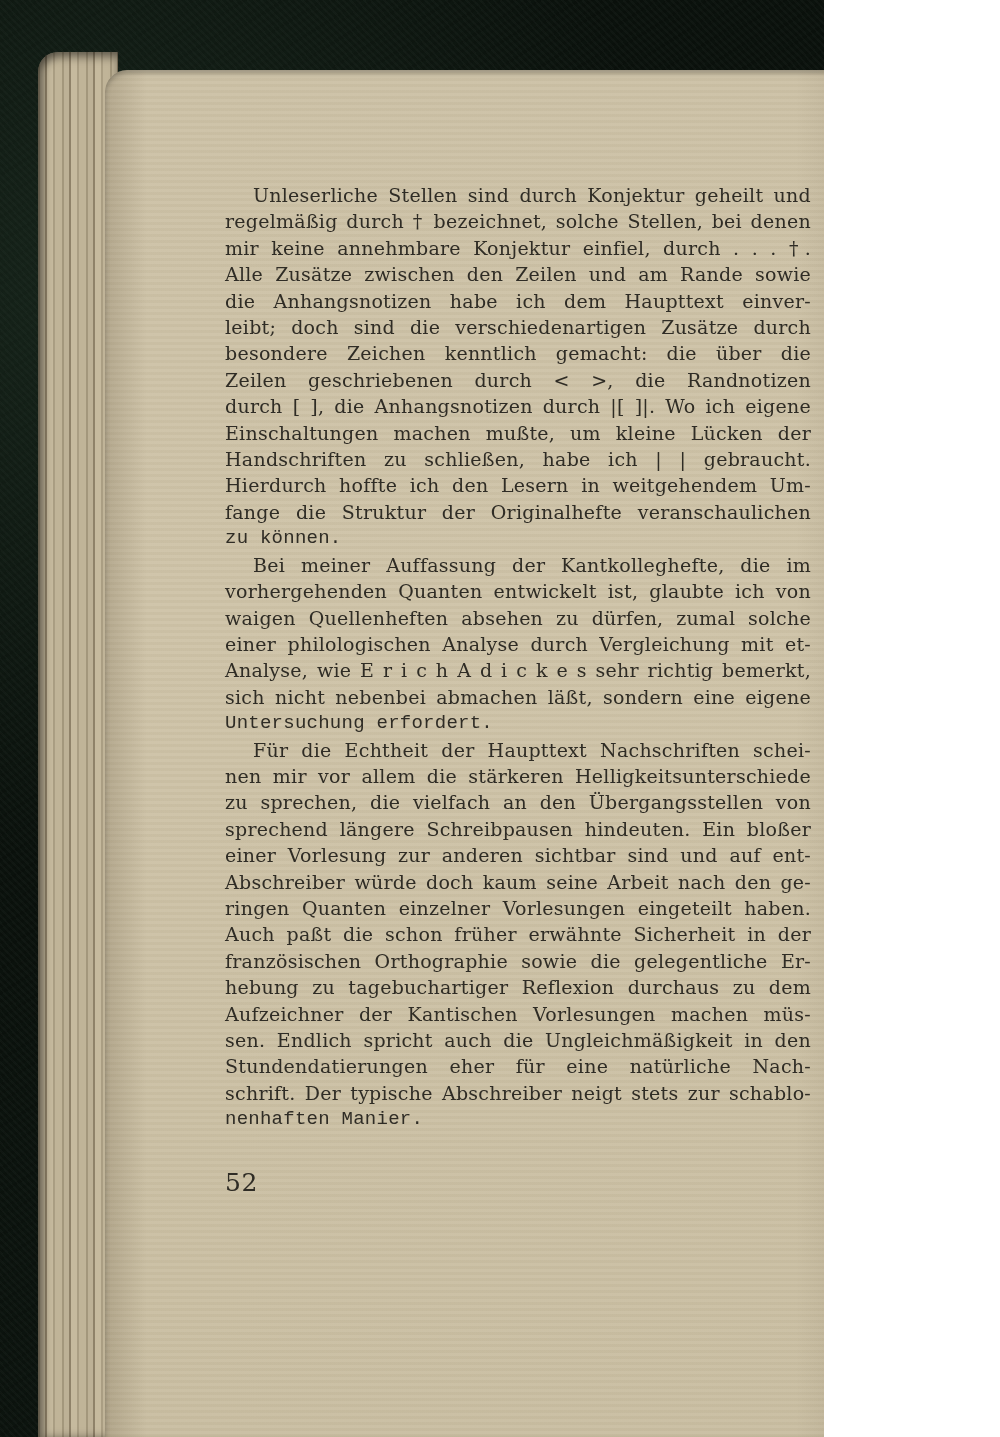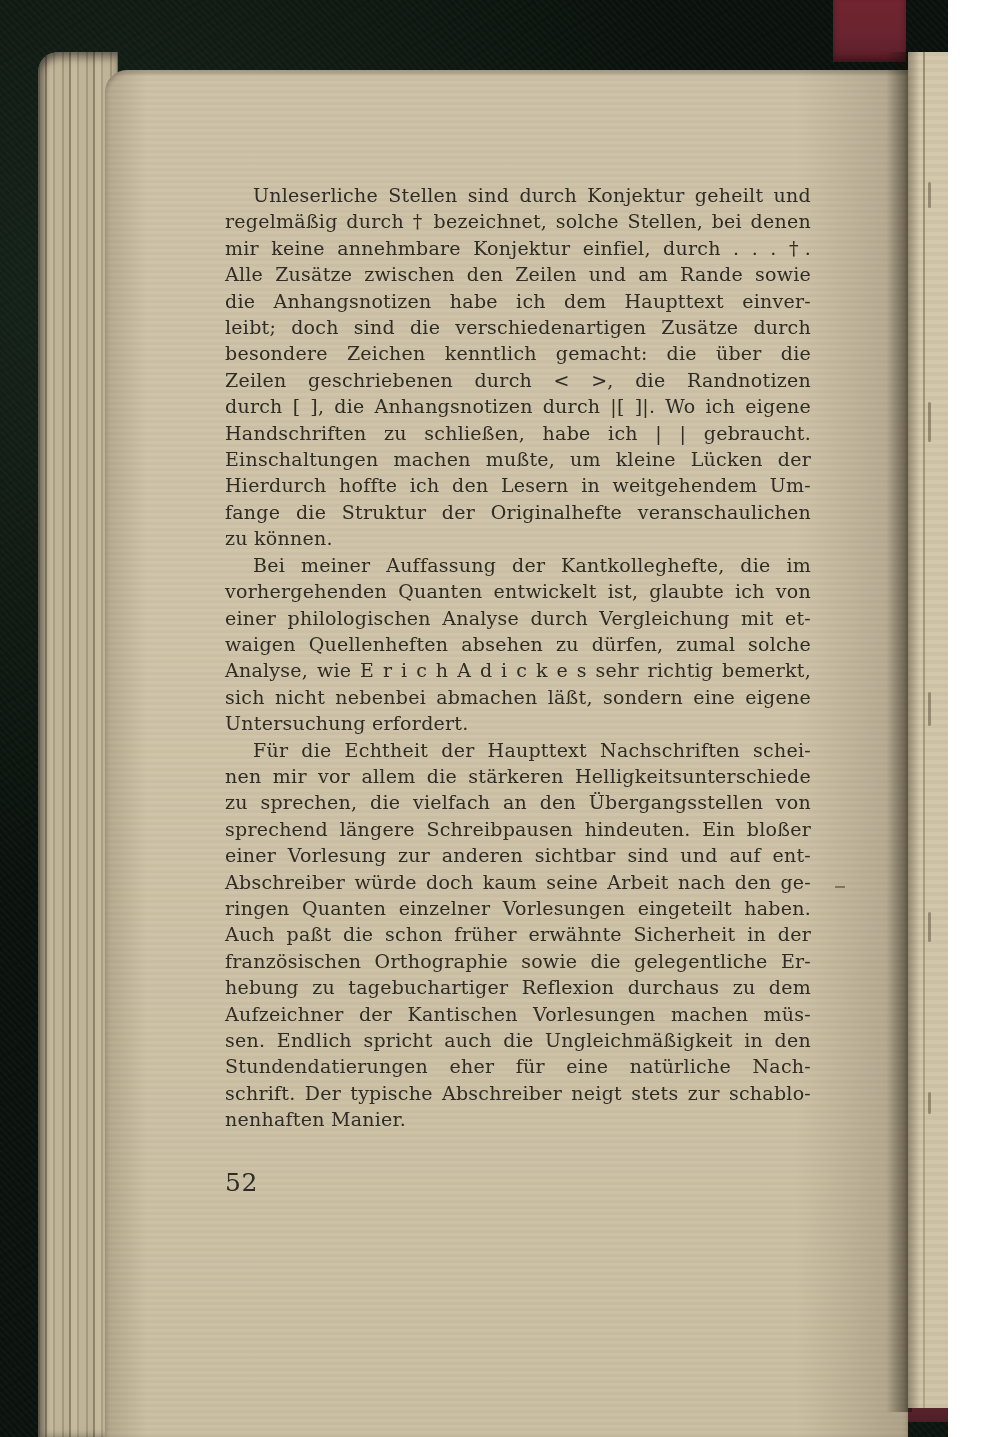--- a/index.html
+++ b/index.html
@@ -1,18 +1,18 @@
 <!DOCTYPE html>
 <html><head>
 <meta charset="utf-8">
 <style>
   html,body{margin:0;padding:0;}
   body{width:1000px;height:1437px;overflow:hidden;font-family:"DejaVu Serif","Liberation Serif",serif;}
 
-  .scene{position:relative;width:948px;height:1437px;overflow:hidden;
+  .scene{position:relative;width:824px;height:1437px;overflow:hidden;
     background-color:#0b120d;
     background-image:
       radial-gradient(circle at 12% 20%, rgba(52,84,62,.28), transparent 42%),
       radial-gradient(circle at 85% 70%, rgba(38,64,48,.22), transparent 46%),
       radial-gradient(circle at 50% 95%, rgba(30,52,40,.18), transparent 40%),
       repeating-linear-gradient(47deg, rgba(255,255,255,.025) 0 2px, transparent 2px 5px),
       repeating-linear-gradient(-33deg, rgba(0,0,0,.12) 0 3px, transparent 3px 7px);
   }
 
   
@@ -55,21 +55,21 @@
   .edge-mark{position:absolute;left:20px;width:3px;height:26px;background:rgba(90,80,60,.5);border-radius:2px;}
   .edge-mark.m1{top:130px;} .edge-mark.m2{top:350px;height:40px;}
   .edge-mark.m3{top:640px;height:34px;} .edge-mark.m4{top:860px;height:30px;}
   .edge-mark.m5{top:1040px;height:22px;}
 
   
   .text-block{position:absolute;left:120px;top:112px;width:586px;color:#2f2c25;
     font-size:19px;line-height:26.4px;letter-spacing:.25px;}
   .paragraph{margin:0;}
   .line{text-align:justify;text-align-last:justify;white-space:normal;}
-  .line.last{text-align:left;text-align-last:left;}
+  .line.last{text-align:left;text-align-last:left;font-family:Liberation Mono, monospace;}
   .line.indent{text-indent:28px;}
 
   .page-number{position:absolute;left:120px;top:1098px;color:#2f2c25;
     font-size:25px;letter-spacing:.5px;}
 
   
   .margin-dash{position:absolute;left:730px;top:816px;width:10px;height:2px;background:rgba(70,62,46,.55);}
 </style>
 </head>
 <body>
@@ -86,31 +86,31 @@
         <div class="paragraph">
           <div class="line indent">Unleserliche Stellen sind durch Konjektur geheilt und</div>
           <div class="line">regelmäßig durch † bezeichnet, solche Stellen, bei denen</div>
           <div class="line">mir keine annehmbare Konjektur einfiel, durch . . . †.</div>
           <div class="line">Alle Zusätze zwischen den Zeilen und am Rande sowie</div>
           <div class="line">die Anhangsnotizen habe ich dem Haupttext einver-</div>
           <div class="line">leibt; doch sind die verschiedenartigen Zusätze durch</div>
           <div class="line">besondere Zeichen kenntlich gemacht: die über die</div>
           <div class="line">Zeilen geschriebenen durch &lt; &gt;, die Randnotizen</div>
           <div class="line">durch [ ], die Anhangsnotizen durch |[ ]|. Wo ich eigene</div>
+          <div class="line">Einschaltungen machen mußte, um kleine Lücken der</div>
           <div class="line">Handschriften zu schließen, habe ich | | gebraucht.</div>
-          <div class="line">Einschaltungen machen mußte, um kleine Lücken der</div>
           <div class="line">Hierdurch hoffte ich den Lesern in weitgehendem Um-</div>
           <div class="line">fange die Struktur der Originalhefte veranschaulichen</div>
           <div class="line last">zu können.</div>
         </div>
         <div class="paragraph">
           <div class="line indent">Bei meiner Auffassung der Kantkolleghefte, die im</div>
           <div class="line">vorhergehenden Quanten entwickelt ist, glaubte ich von</div>
+          <div class="line">waigen Quellenheften absehen zu dürfen, zumal solche</div>
           <div class="line">einer philologischen Analyse durch Vergleichung mit et-</div>
-          <div class="line">waigen Quellenheften absehen zu dürfen, zumal solche</div>
           <div class="line">Analyse, wie E r i c h  A d i c k e s  sehr richtig bemerkt,</div>
           <div class="line">sich nicht nebenbei abmachen läßt, sondern eine eigene</div>
           <div class="line last">Untersuchung erfordert.</div>
         </div>
         <div class="paragraph">
           <div class="line indent">Für die Echtheit der Haupttext Nachschriften schei-</div>
           <div class="line">nen mir vor allem die stärkeren Helligkeitsunterschiede</div>
           <div class="line">zu sprechen, die vielfach an den Übergangsstellen von</div>
           <div class="line">sprechend längere Schreibpausen hindeuten. Ein bloßer</div>
           <div class="line">einer Vorlesung zur anderen sichtbar sind und auf ent-</div>

